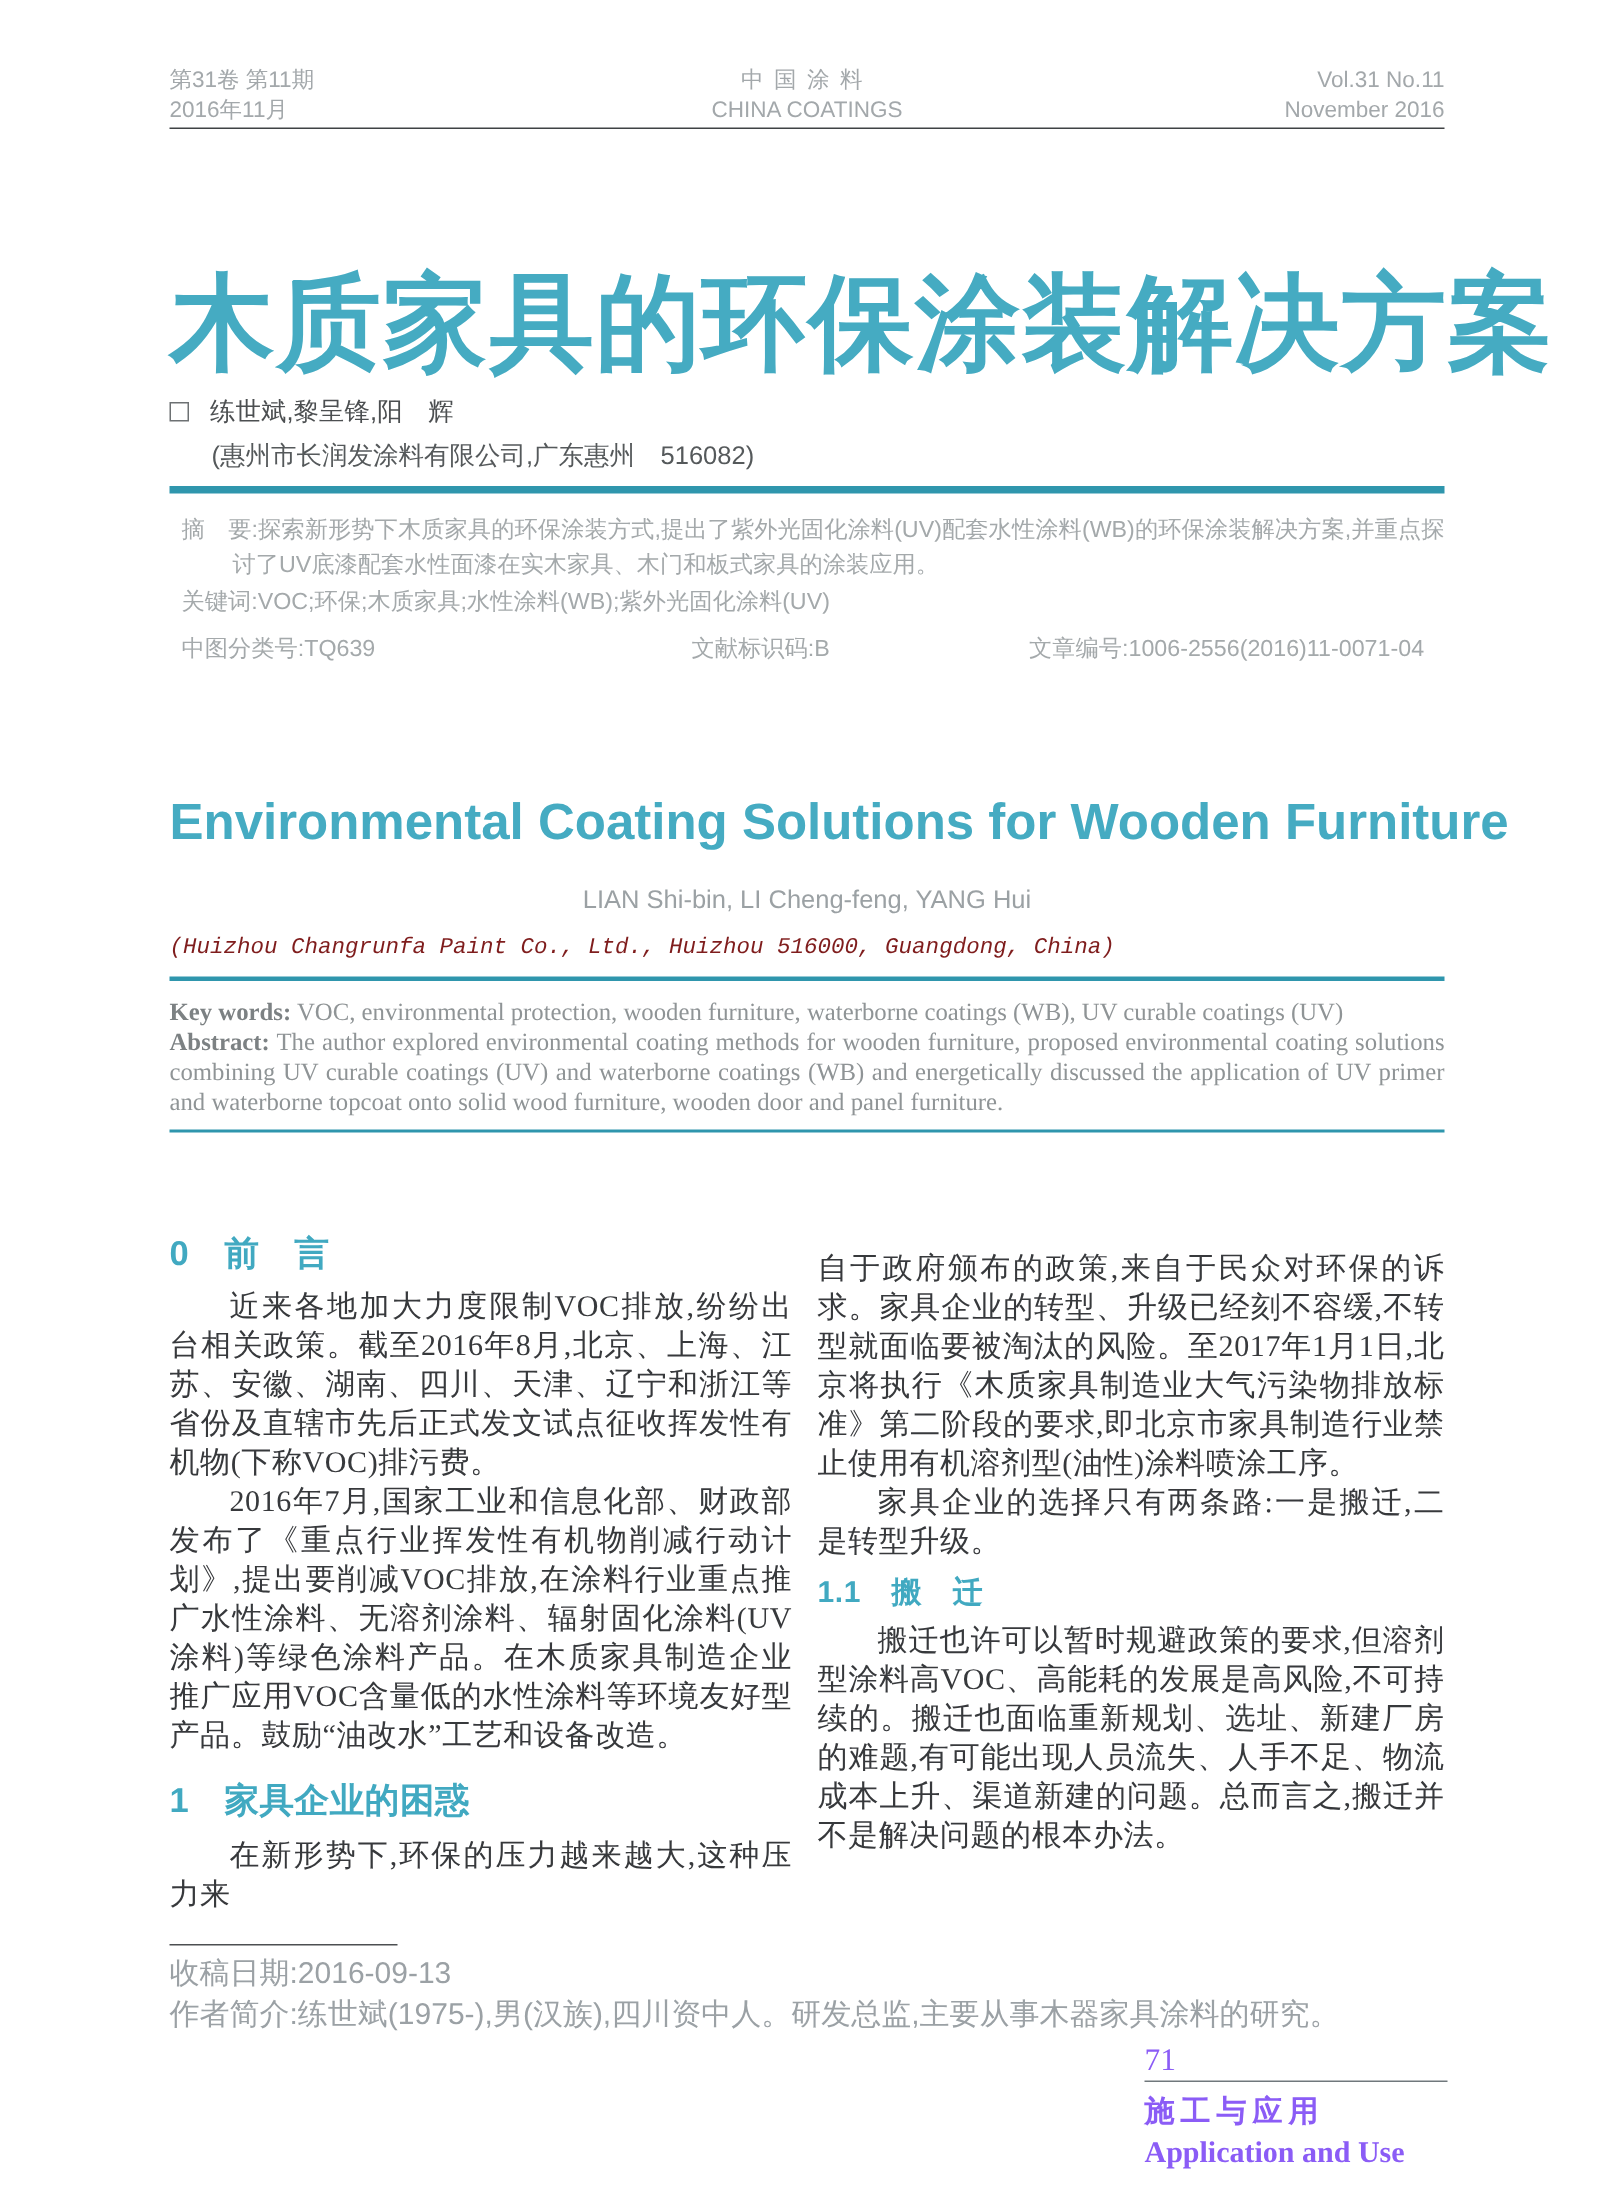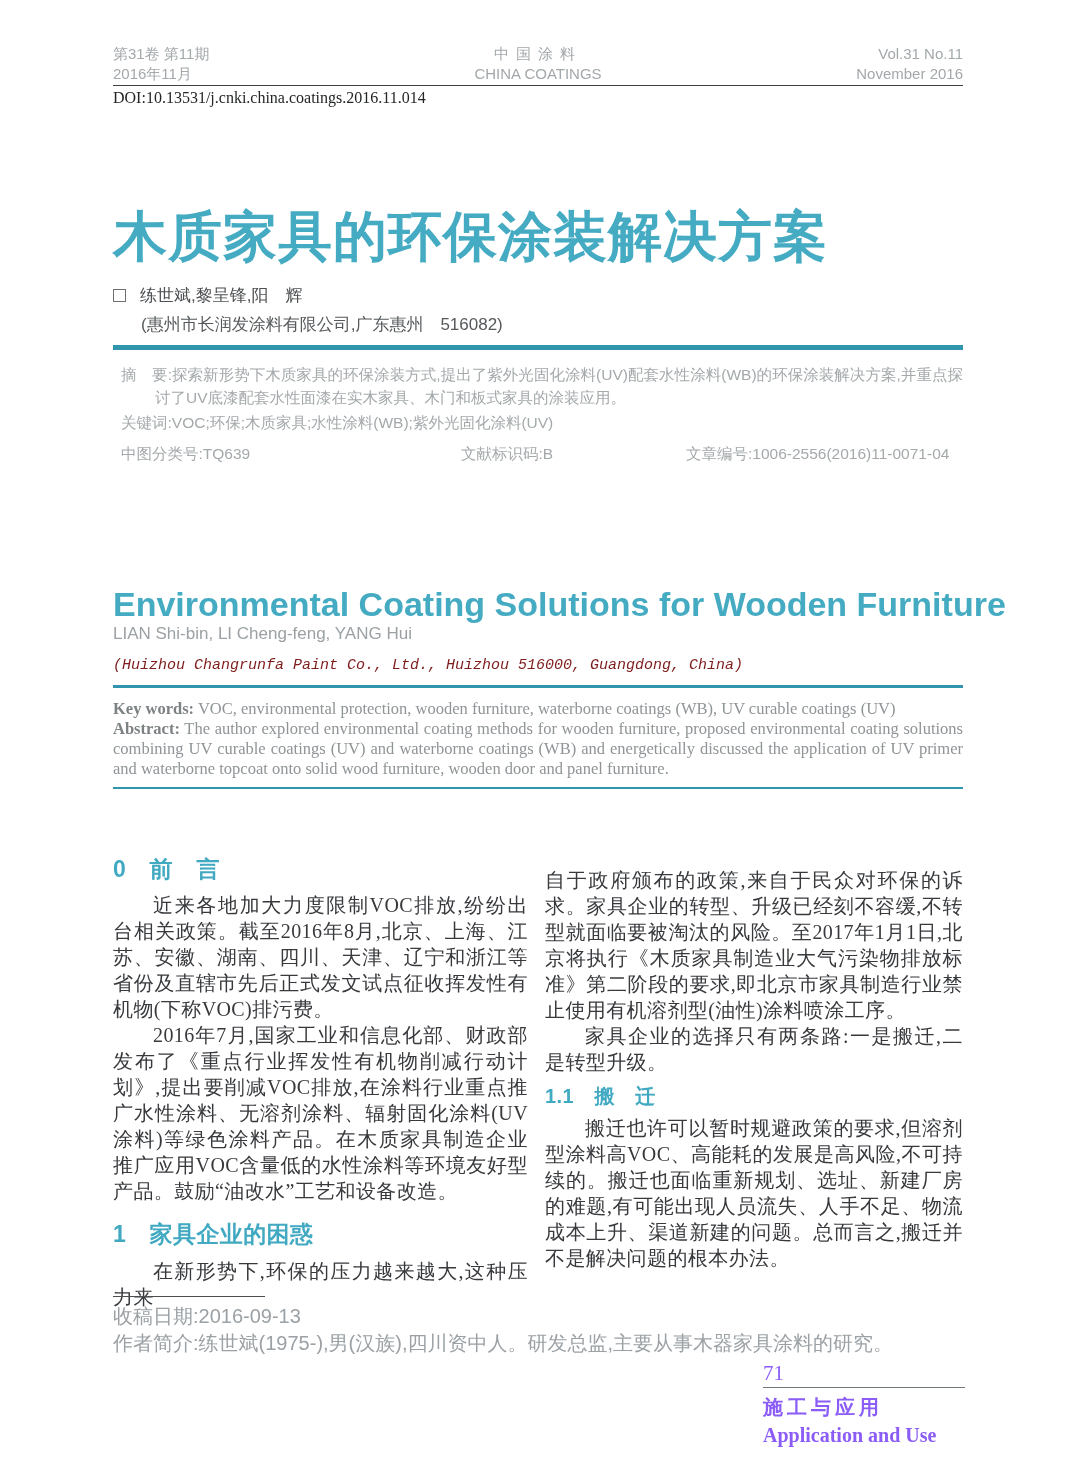--- a/index.html
+++ b/index.html
@@ -36,21 +36,21 @@
   .doi {
     font-family: "Liberation Serif", serif;
     color: #232527;
     font-size: 16px;
     padding-top: 3px;
   }
 
   
   .title-cn {
     margin-top: 98px;
-    font-size: 54px;
+    font-size: 70px;
     line-height: 62px;
     font-weight: bold;
     color: #45abc2;
     letter-spacing: 1px;
     white-space: nowrap;
   }
   .authors-cn {
     margin-top: 17px;
     font-size: 17px;
     color: #4c4f51;
@@ -94,29 +94,31 @@
   .meta-row {
     margin-top: 8px;
     display: flex;
   }
   .meta-item1 { width: 340px; }
   .meta-item2 { width: 225px; }
   .meta-item3 { flex: 1; }
 
   
   .title-en {
-    margin-top: 120px;
+    margin-top: 85px;
     font-size: 34px;
     font-weight: bold;
     color: #45abc2;
     white-space: nowrap;
   }
   .authors-en {
+    margin-top: 22px;
     font-size: 17px;
     color: #9ba1a4;
+    text-align: center;
   }
   .affiliation-en {
     margin-top: 13px;
     font-family: Liberation Mono, monospace;
     font-style: italic;
     font-size: 15px;
     color: #7f1d1d;
   }
   .rule-med {
     margin-top: 11px;
@@ -239,21 +241,20 @@
     <div class="jh-center">
       <div class="journal-cn">中国涂料</div>
       <div>CHINA COATINGS</div>
     </div>
     <div class="jh-right">
       <div>Vol.31 No.11</div>
       <div>November 2016</div>
     </div>
   </header>
   <div class="header-rule"></div>
-  <div class="doi">DOI:10.13531/j.cnki.china.coatings.2016.11.014</div>
 
   <h1 class="title-cn">木质家具的环保涂装解决方案</h1>
 
   <div class="authors-cn">
     <span class="author-marker"></span>
     <span>练世斌,黎呈锋,阳　辉</span>
   </div>
   <div class="affiliation-cn">(惠州市长润发涂料有限公司,广东惠州　516082)</div>
 
   <div class="rule-thick"></div>

